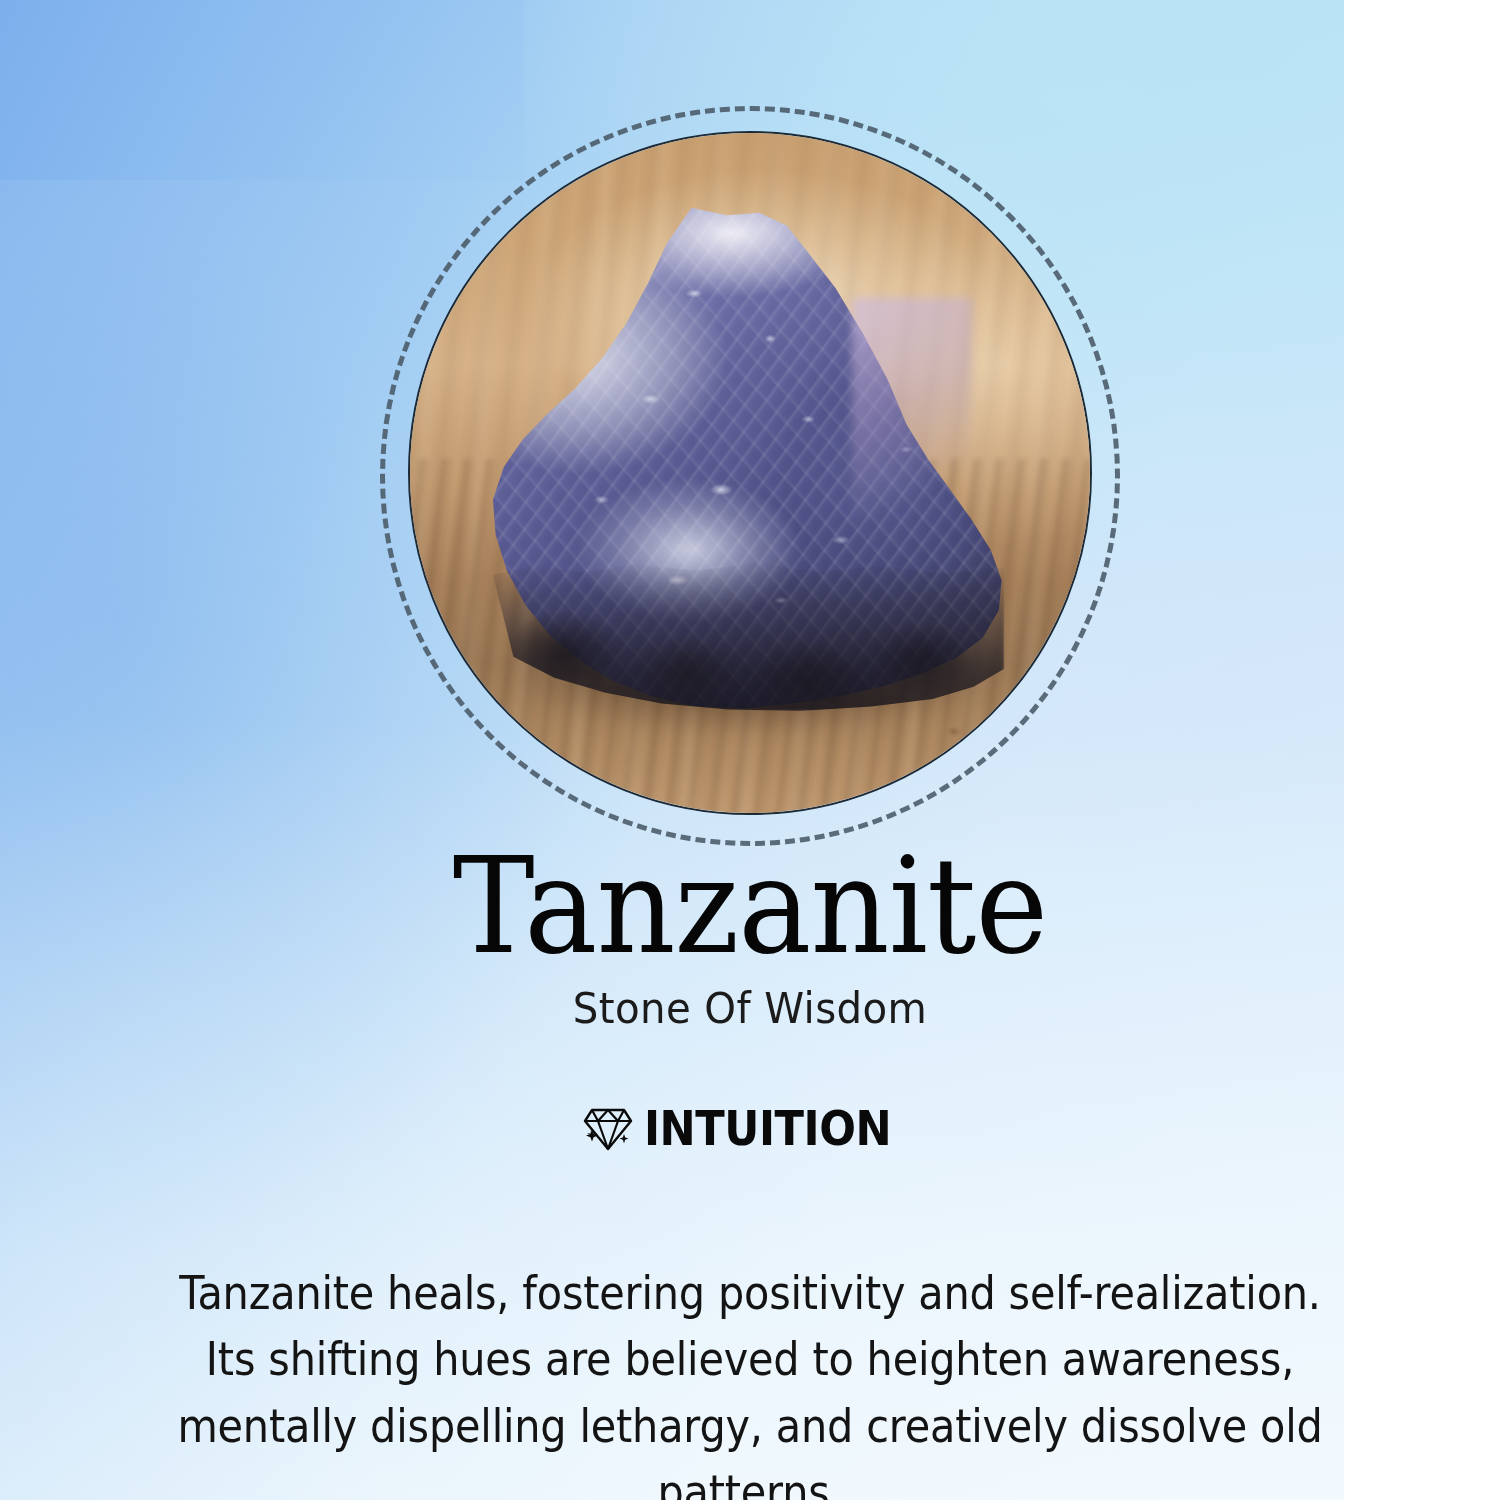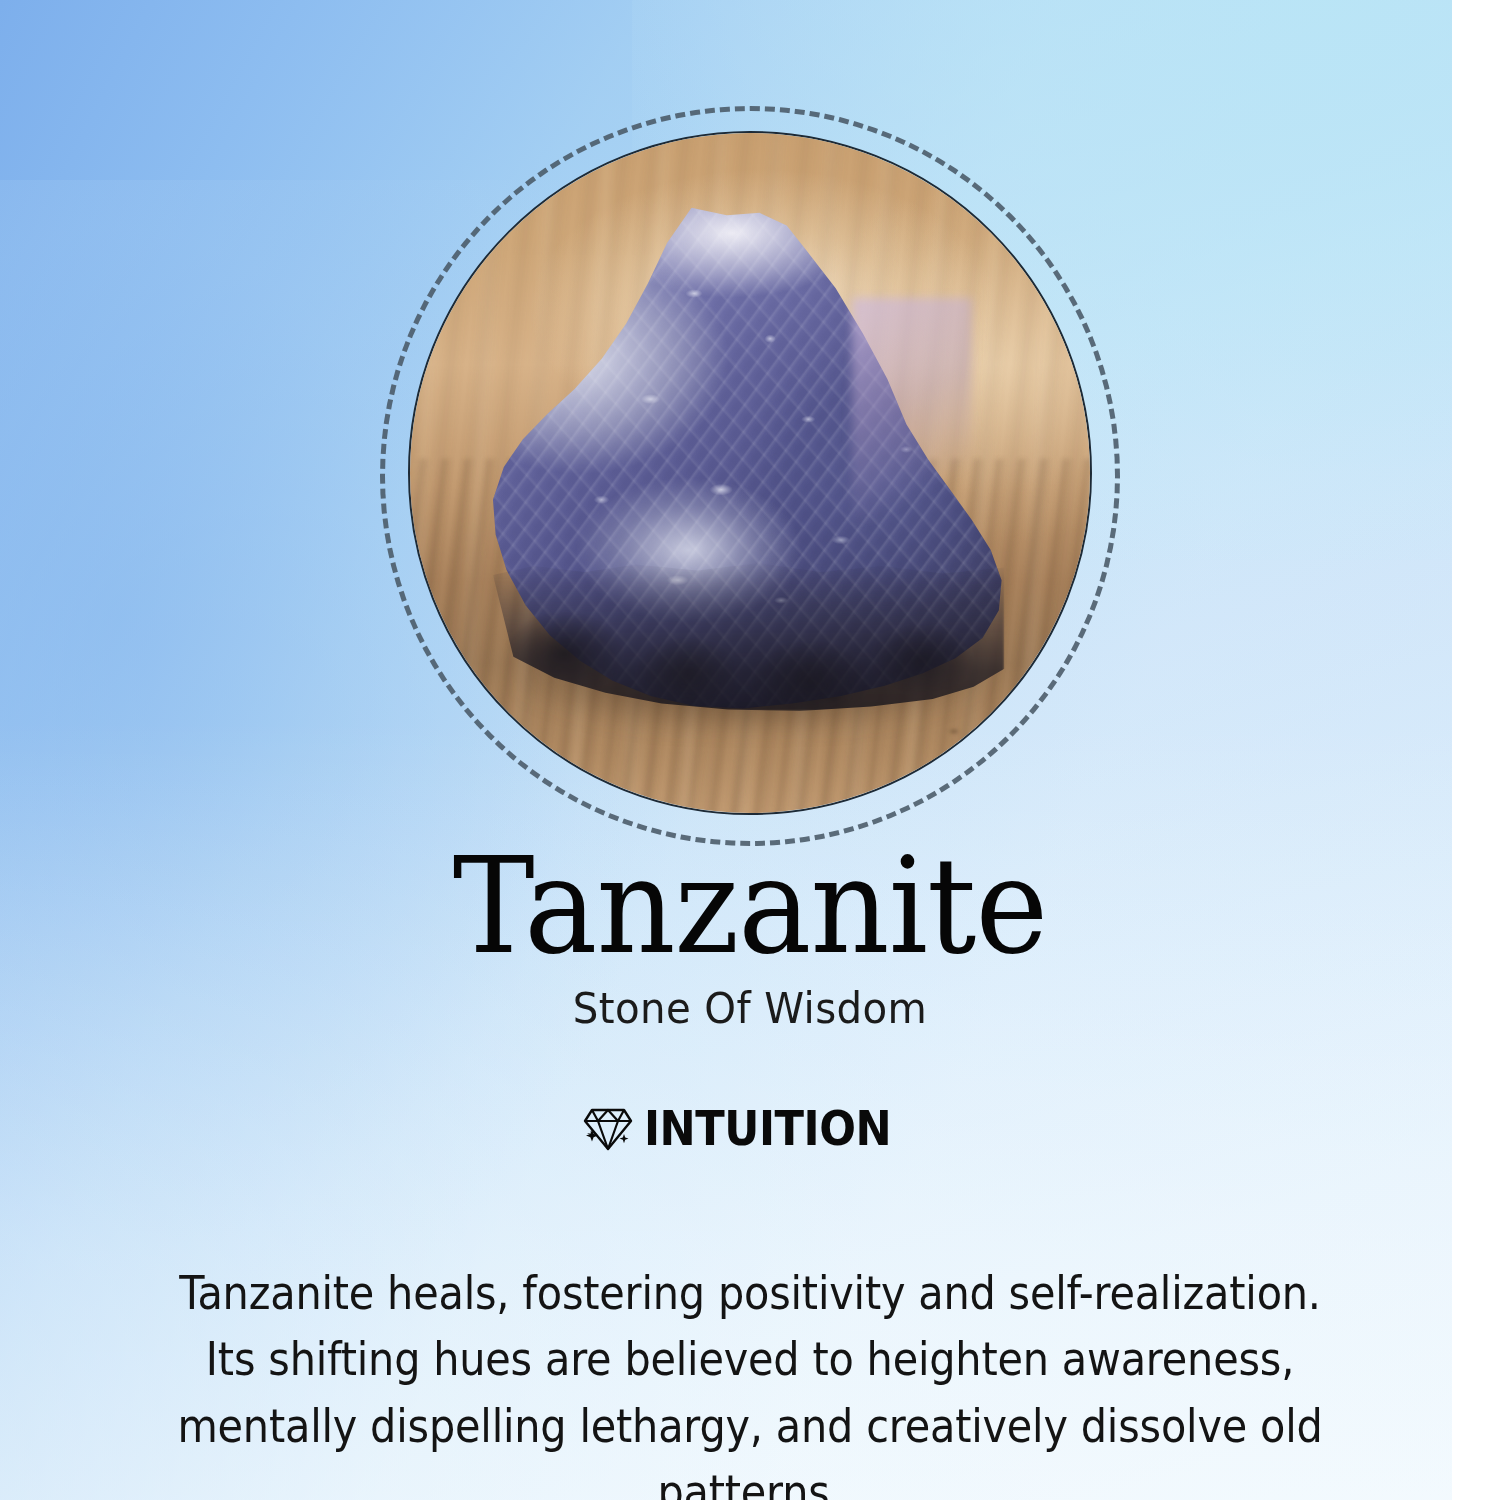--- a/index.html
+++ b/index.html
@@ -10,21 +10,21 @@
   body {
     width: 1500px;
     height: 1500px;
     overflow: hidden;
     font-family: "DejaVu Sans", sans-serif;
   }
 
   
   .card {
     position: relative;
-    width: 1452px;
+    width: 1344px;
     height: 1500px;
     overflow: hidden;
     background:
       linear-gradient(115deg,
         rgba(125,175,236,1.00) 0%,
         rgba(140,188,240,0.92) 14%,
         rgba(163,206,243,0.72) 30%,
         rgba(196,226,247,0.42) 50%,
         rgba(222,240,252,0.20) 68%,
         rgba(232,245,253,0.06) 84%,

